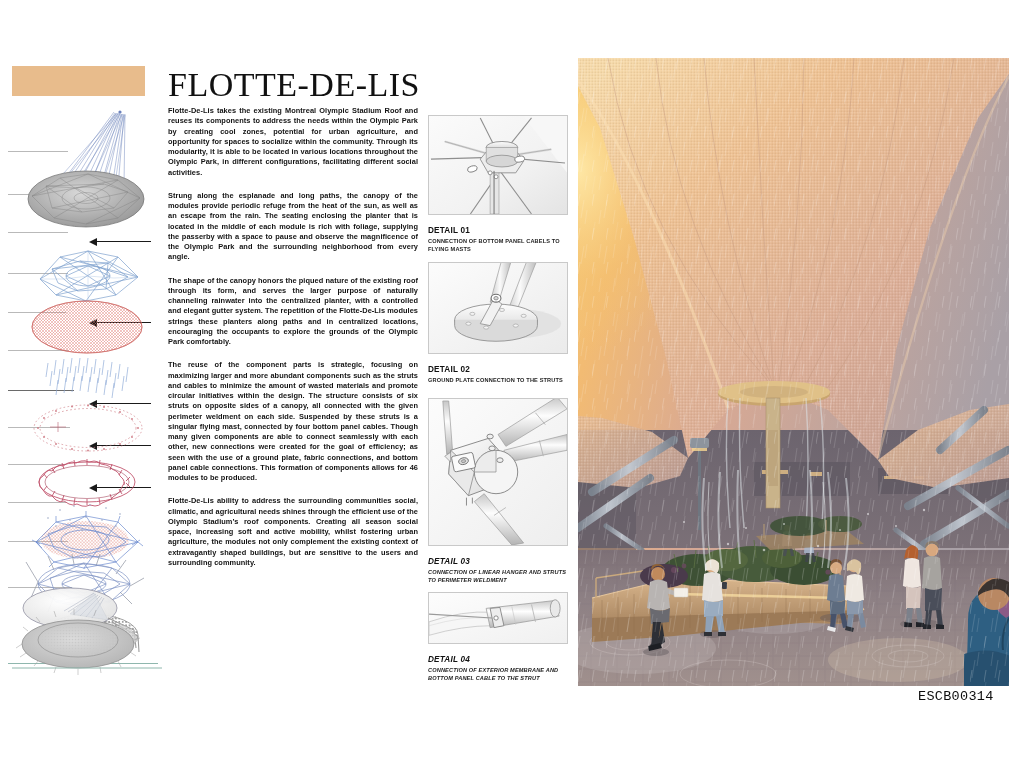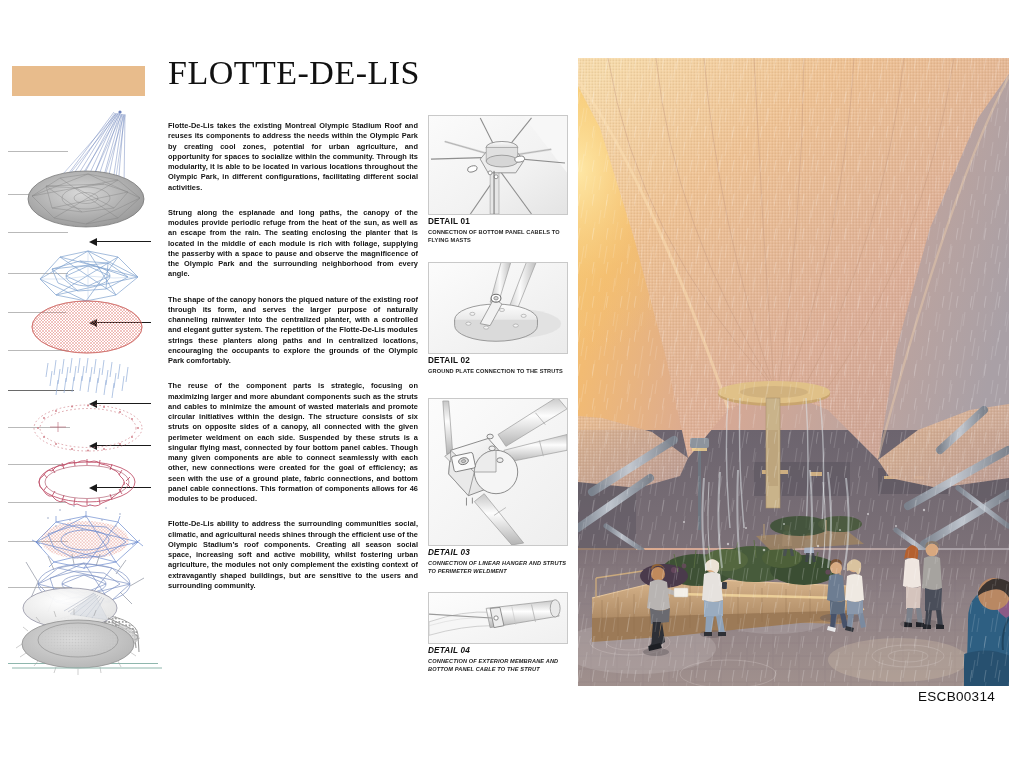--- a/index.html
+++ b/index.html
@@ -19,64 +19,64 @@
   .arrow-head{position:absolute;width:0;height:0;
     border-top:4px solid transparent;border-bottom:4px solid transparent;
     border-right:8px solid #1a1a1a;}
 
   .layer{position:absolute;}
   .layer svg{display:block;overflow:visible;}
 
   
   #text-col{position:absolute;left:168px;top:0;width:258px;height:768px;}
   #title{
-    position:absolute;left:0;top:56px;width:258px;
+    position:absolute;left:0;top:68px;width:258px;
     font-family:"Liberation Serif",serif;
     font-size:34px;letter-spacing:.5px;color:#111;line-height:1;
     white-space:nowrap;
   }
   #body-text{position:absolute;left:0;top:106px;width:250px;}
   #body-text p{
-    margin:15px 0 13px 0;
+    margin:0 0 13px 0;
     font-size:7.4px;line-height:10.25px;
     text-align:justify;text-justify:inter-word;
     color:#131313;font-weight:600;
     letter-spacing:.05px;
   }
 
   
   #details-col{position:absolute;left:428px;top:0;width:146px;height:768px;}
   .detail-block{position:absolute;left:0;width:140px;}
   .detail-img{
     width:140px;border:1px solid #c9c9c9;background:#fdfdfd;
     display:block;box-sizing:border-box;position:relative;overflow:hidden;
   }
   .detail-img svg{display:block;width:100%;height:100%;}
   .detail-title{
     font-size:8.2px;font-weight:700;color:#111;letter-spacing:.2px;
-    margin-top:2px;line-height:10px;
+    margin-top:11px;line-height:10px;
   }
   .detail-cap{
     font-size:5.6px;font-weight:700;color:#1d1d1d;letter-spacing:.15px;
     line-height:8.2px;margin-top:1px;text-transform:uppercase;
     width:142px;
   }
 
   
   #render{
     position:absolute;left:578px;top:58px;width:431px;height:628px;
     overflow:hidden;background:#6a5f63;
   }
   #render svg{display:block;width:100%;height:100%;}
 
   
   #code{
     position:absolute;left:918px;top:689px;
     font-size:13.5px;color:#0d0d0d;letter-spacing:.3px;
-    font-family:Liberation Sans, sans-serif;
+    font-family:Liberation Mono, monospace;
   }
 </style>
 </head>
 <body>
 
 <div id="board">
 
   <div id="left-col">
 
     <div id="tan-bar"></div>

